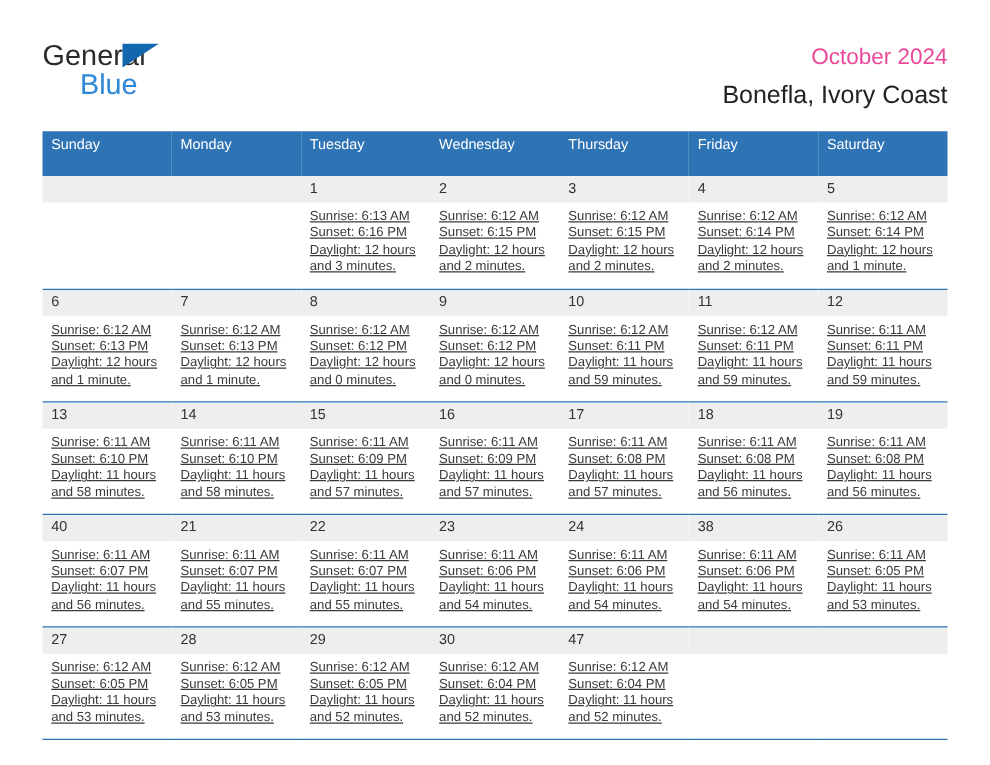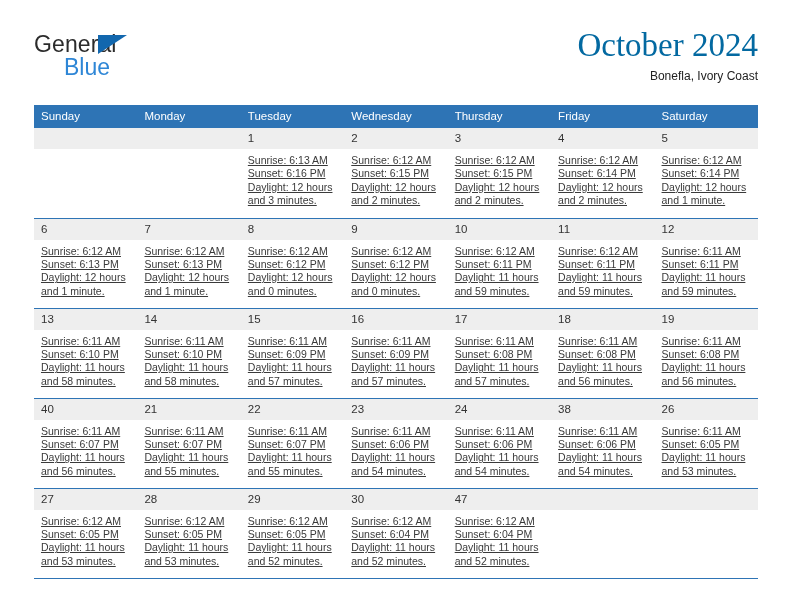--- a/index.html
+++ b/index.html
@@ -54,49 +54,48 @@
     margin-left: 30px;
     margin-top: -2px;
   }
   .title-block {
     position: absolute;
     right: 0;
     top: 0;
     text-align: right;
   }
   .cal-title {
-    font-size: 33px;
+    font-size: 18px;
     line-height: 34px;
-    color: #0369a1;
+    color: #ec4899;
     font-weight: normal;
-    font-family: Liberation Serif, serif;
   }
   .cal-sub {
-    font-size: 12px;
+    font-size: 20px;
     line-height: 20px;
     color: #222222;
     margin-top: 4px;
   }
 
   
   .calendar {
     position: absolute;
     top: 105px;
     left: 34px;
     width: 724px;
     border-collapse: collapse;
     table-layout: fixed;
   }
   .calendar th {
     background: #2e74b5;
     color: #ffffff;
     font-size: 11.5px;
     font-weight: normal;
     text-align: left;
-    padding: 5px 0 6px 7px;
+    padding: 5px 0 19px 7px;
     height: 21px;
     border: 0;
   }
   .calendar td {
     vertical-align: top;
     padding: 0;
     border: 0;
     border-bottom: 1.6px solid #2e74b5;
     height: 90px;
     background: #ffffff;

